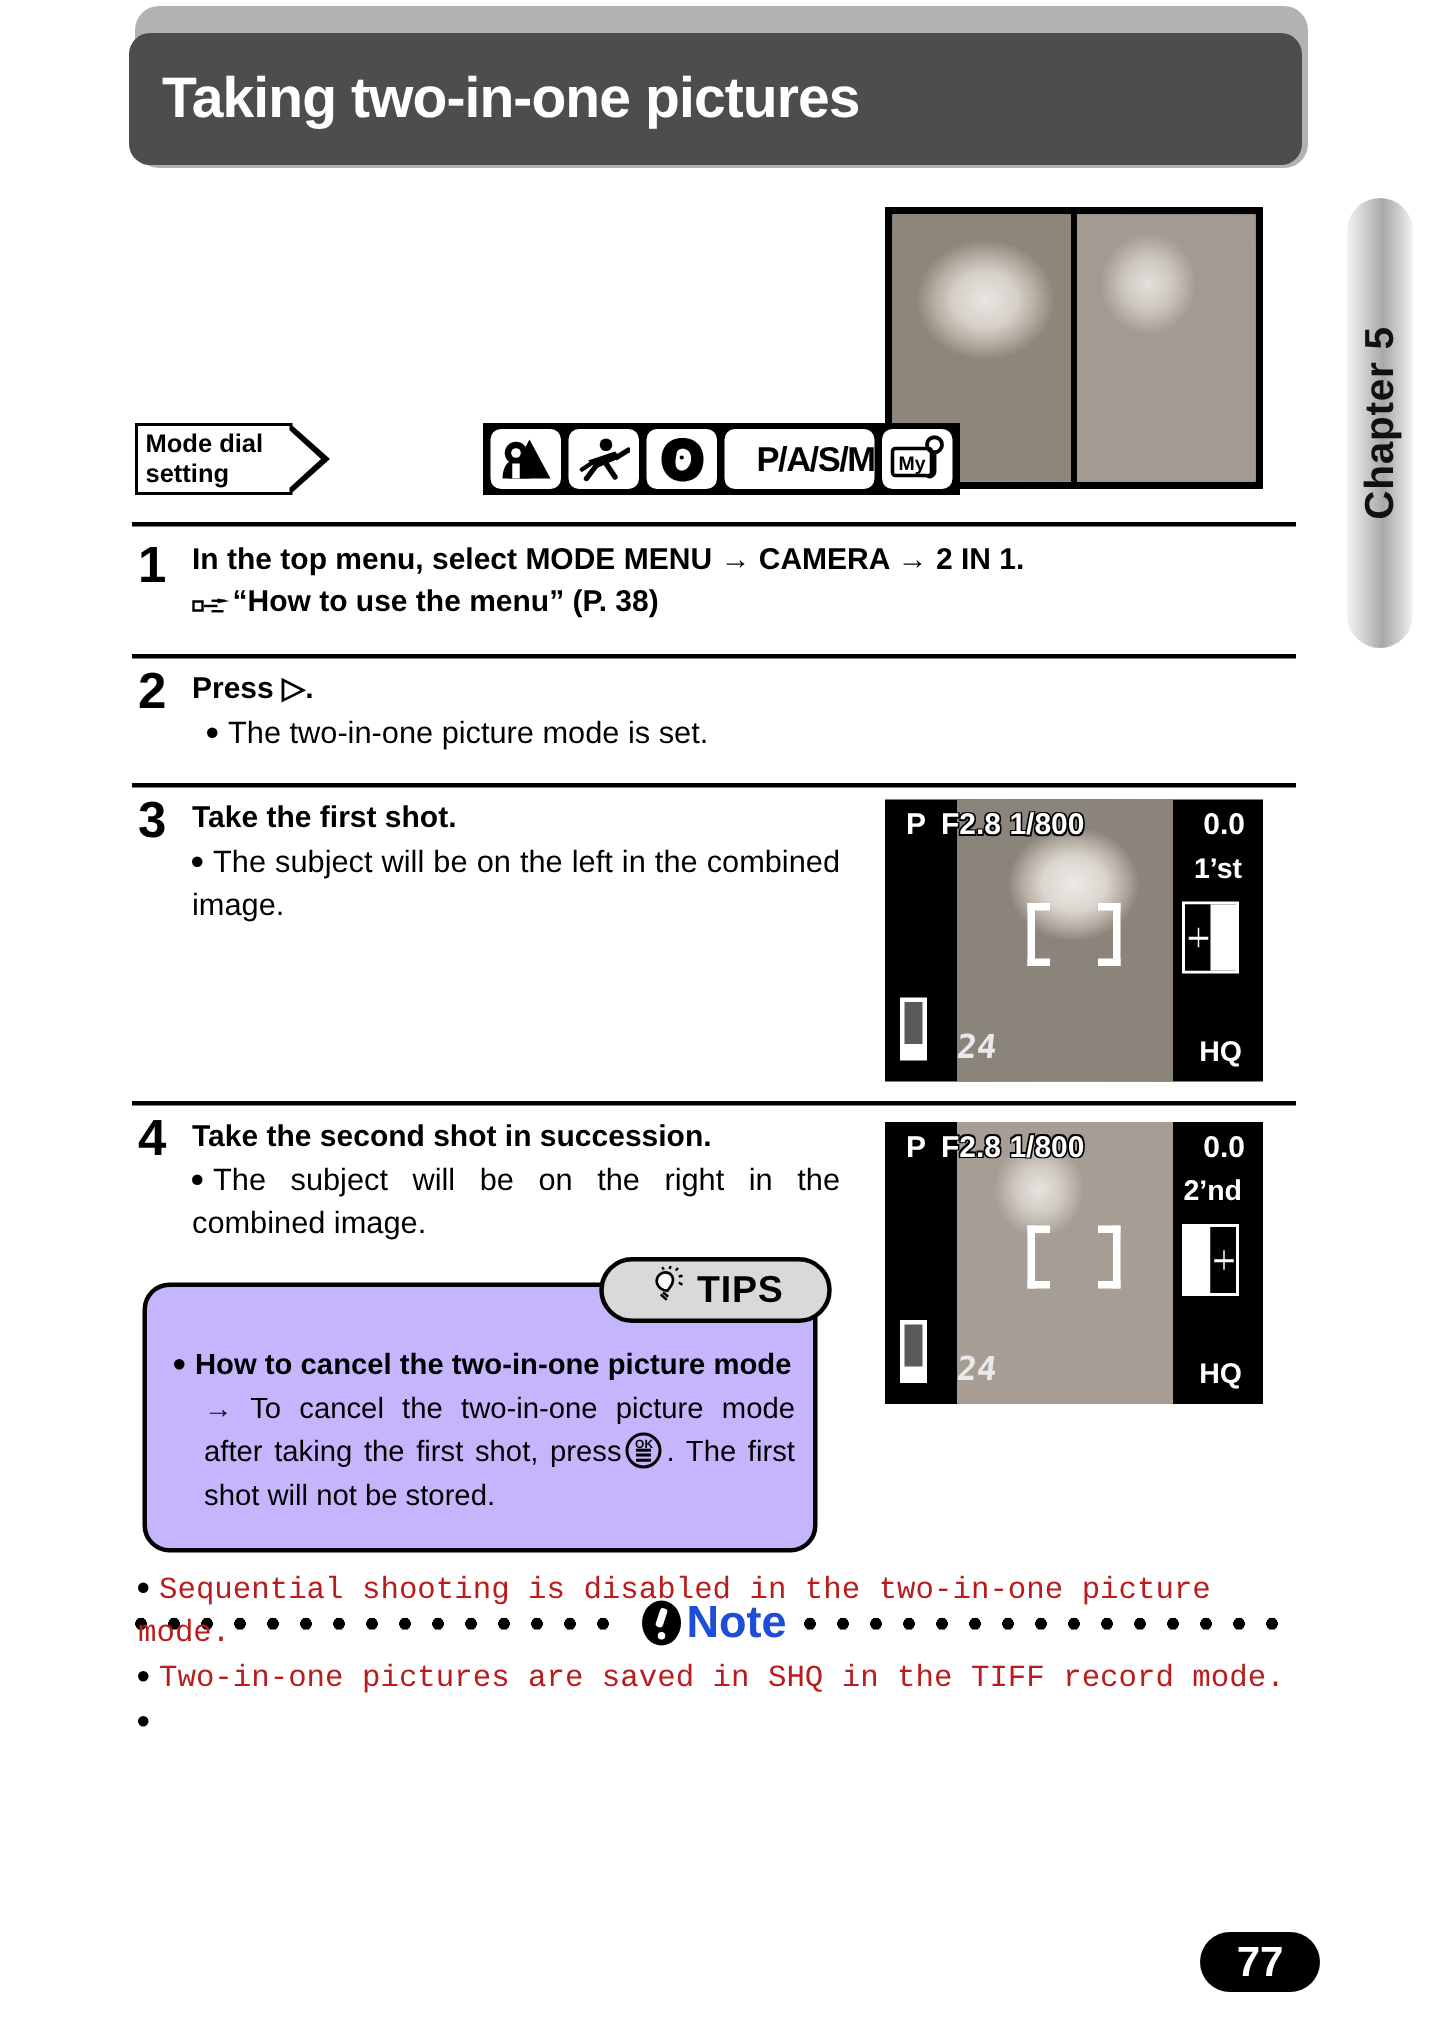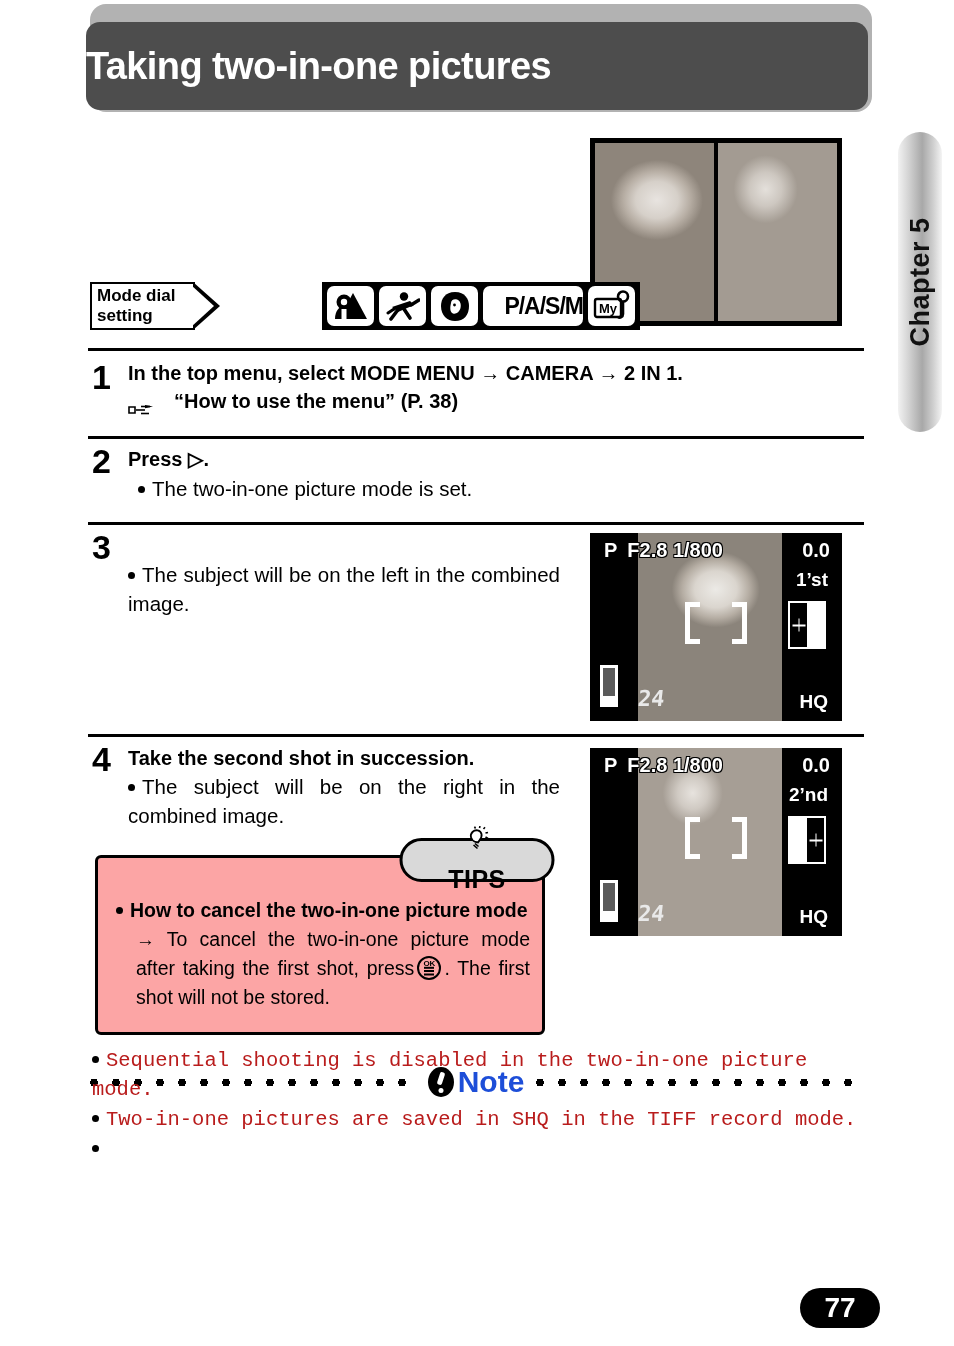--- a/index.html
+++ b/index.html
@@ -16,21 +16,21 @@
     position:absolute; left:90px; top:4px; width:782px; height:108px;
     background:#b2b2b2; border-radius:16px;
   }
   .title-bar{
     position:absolute; left:86px; top:22px; width:782px; height:88px;
     background:#4d4d4d; border-radius:14px;
     display:flex; align-items:center;
   }
   .title-text{
     color:#fff; font-size:38px; font-weight:bold; letter-spacing:-0.6px;
-    white-space:nowrap;
+    padding-left:22px; white-space:nowrap;
   }
 
   
   .chapter-tab{
     position:absolute; right:12px; top:132px; width:44px; height:300px;
     border-radius:22px;
     background:linear-gradient(to right,#f2f2f2 0%,#d6d6d6 22%,#a8a8a8 55%,#cfcfcf 80%,#f4f4f4 100%);
   }
   .chapter-label{
     position:absolute; left:50%; top:50%;
@@ -200,27 +200,27 @@
     position:absolute; left:50%; top:48%; transform:translate(-50%,-50%);
     width:62px; height:42px; z-index:6;
   }
   .af-bracket span{ position:absolute; width:15px; height:42px; }
   .af-bracket span.l{ left:0; border-left:5px solid #fff; border-top:5px solid #fff; border-bottom:5px solid #fff; }
   .af-bracket span.r{ right:0; border-right:5px solid #fff; border-top:5px solid #fff; border-bottom:5px solid #fff; }
 
   
   .tips-box{
     position:absolute; left:95px; top:855px; width:450px; height:180px;
-    border:3px solid #000; border-radius:6px; background:#fca5a5;
+    border:3px solid #000; border-radius:18px; background:#c4b5fd;
   }
   .tips-badge{
     position:absolute; left:50%; top:838px; transform:translateX(-50%);
     width:155px; height:44px; background:#d9d9d9; border:3px solid #000;
     border-radius:22px; display:flex; align-items:center; justify-content:center;
-    gap:7px; z-index:4;flex-direction:column;
+    gap:7px; z-index:4;
   }
   .tips-badge .label{ font-size:25px; font-weight:bold; color:#000; letter-spacing:0.5px; }
   .tips-body{
     position:absolute; left:18px; top:38px; width:414px;
     font-size:19.5px; line-height:29px; color:#000;
   }
   .tips-title{ font-weight:bold; text-align:justify; text-justify:inter-word; }
   .tips-detail{
     margin-left:20px; margin-top:0; text-align:justify; text-justify:inter-word;
   }
@@ -354,21 +354,21 @@
           <path d="M30 11 L30 24 C30 27 27 28.5 25 27" fill="none" stroke="#000" stroke-width="2.6"></path>
         </svg>
       </div>
 
     </div>
   </div>
 
   <div class="rule" style="top:348px;"></div>
   <div class="step-num" style="left:92px; top:360px;">1</div>
   <div class="step-head" style="left:128px; top:360px; width:730px;">In the top menu, select MODE MENU → CAMERA → 2 IN 1.</div>
-  <div class="step-head" style="left:128px; top:388px; width:730px; display:flex; align-items:flex-end; gap:20px;">
+  <div class="step-head" style="left:128px; top:388px; width:730px; display:flex; align-items:center; gap:1px;">
     <span class="hand-icon">
       <svg width="26" height="16" viewBox="0 0 26 16" aria-hidden="true">
         <path d="M1 5 L7 5 L7 11 L1 11 Z" fill="none" stroke="#000" stroke-width="1.6"></path>
         <path d="M8 8 L17 8" stroke="#000" stroke-width="1.6"></path>
         <path d="M13 4.5 L22 4.5" stroke="#000" stroke-width="1.6"></path>
         <path d="M13 11.5 L21 11.5" stroke="#000" stroke-width="1.6"></path>
         <path d="M17 3 L25 4.6 L17 6.2" fill="#000"></path>
       </svg>
     </span>
     <span>“How to use the menu” (P. 38)</span>
@@ -376,20 +376,21 @@
 
   <div class="rule" style="top:436px;"></div>
   <div class="step-num" style="left:92px; top:444px;">2</div>
   <div class="step-head" style="left:128px; top:446px; width:400px;">Press ▷.</div>
   <div class="step-sub" style="left:138px; top:474px; width:420px;">
     <span class="bullet-dot"></span><span>The two-in-one picture mode is set.</span>
   </div>
 
   <div class="rule" style="top:522px;"></div>
   <div class="step-num" style="left:92px; top:530px;">3</div>
+  <div class="step-head" style="left:128px; top:532px; width:430px;">Take the first shot.</div>
   <div class="step-sub" style="left:128px; top:560px; width:432px; text-indent:0;">
     <span class="bullet-dot"></span><span>The subject will be on the left in the combined image.</span>
   </div>
 
   <div class="lcd" style="left:590px; top:533px;">
     <div class="lcd-photo lcd-photo-1"></div>
     <div class="af-bracket">
         <span class="l"></span>
         <span class="r"></span>
       </div>

